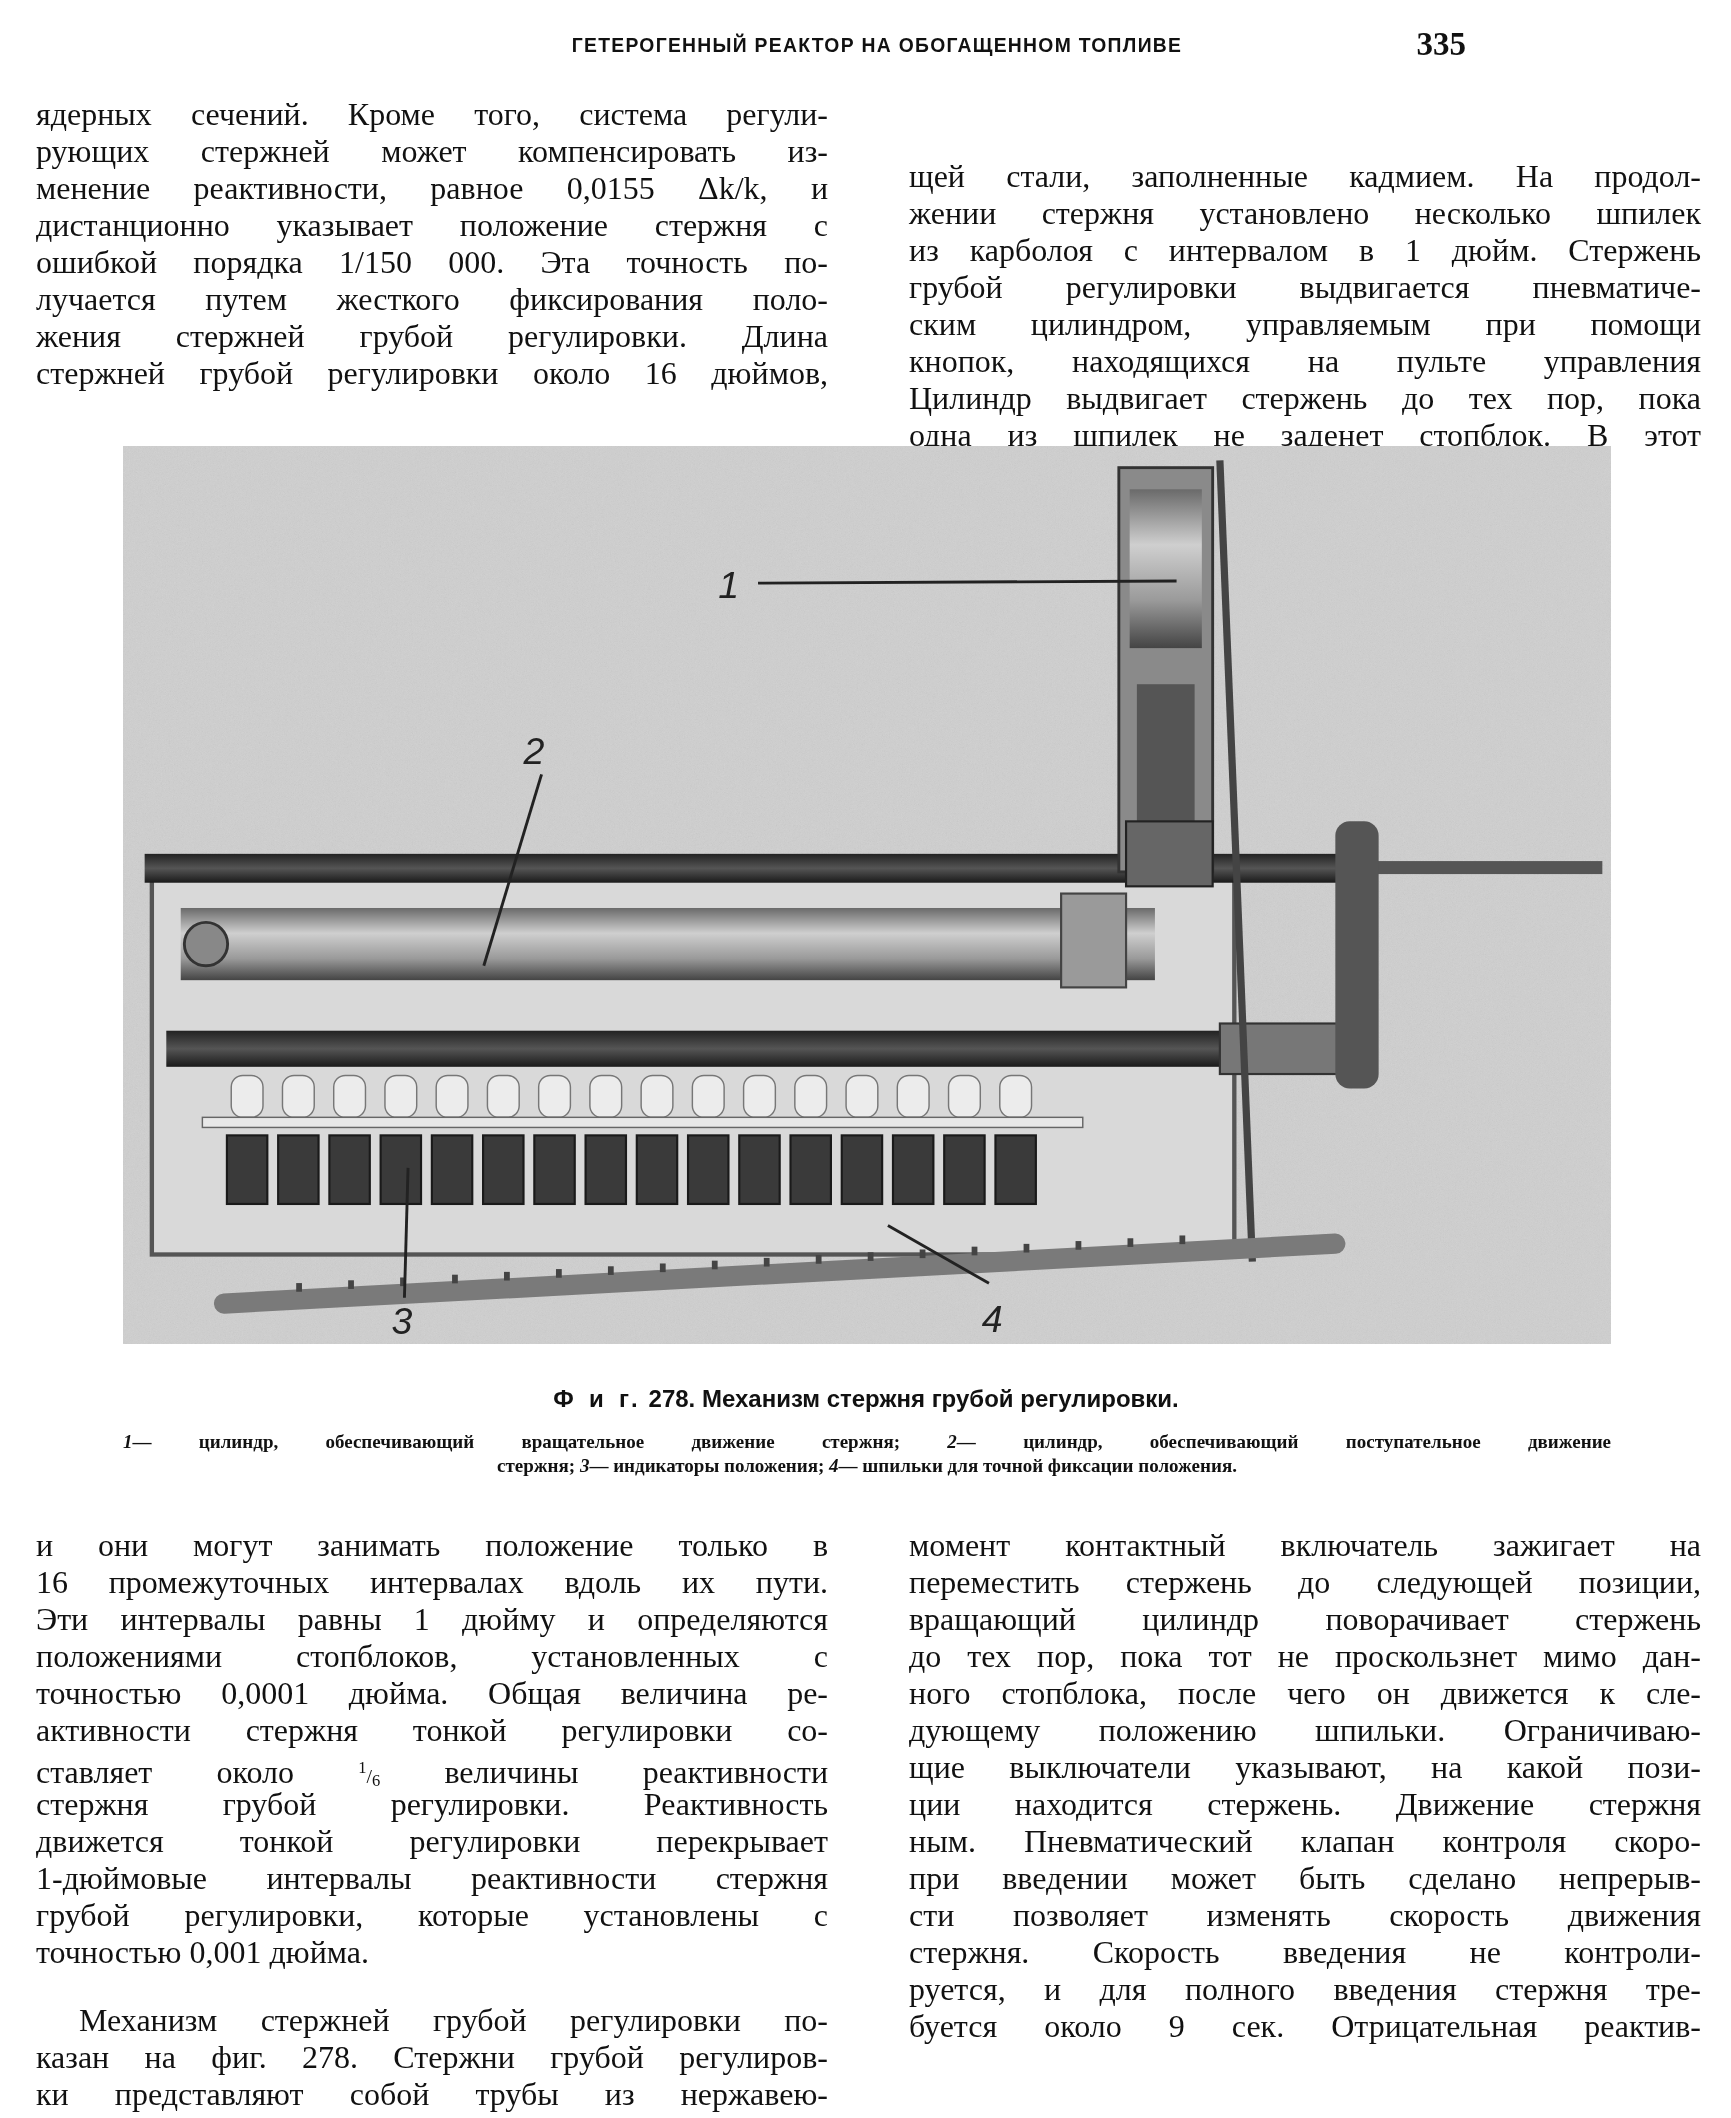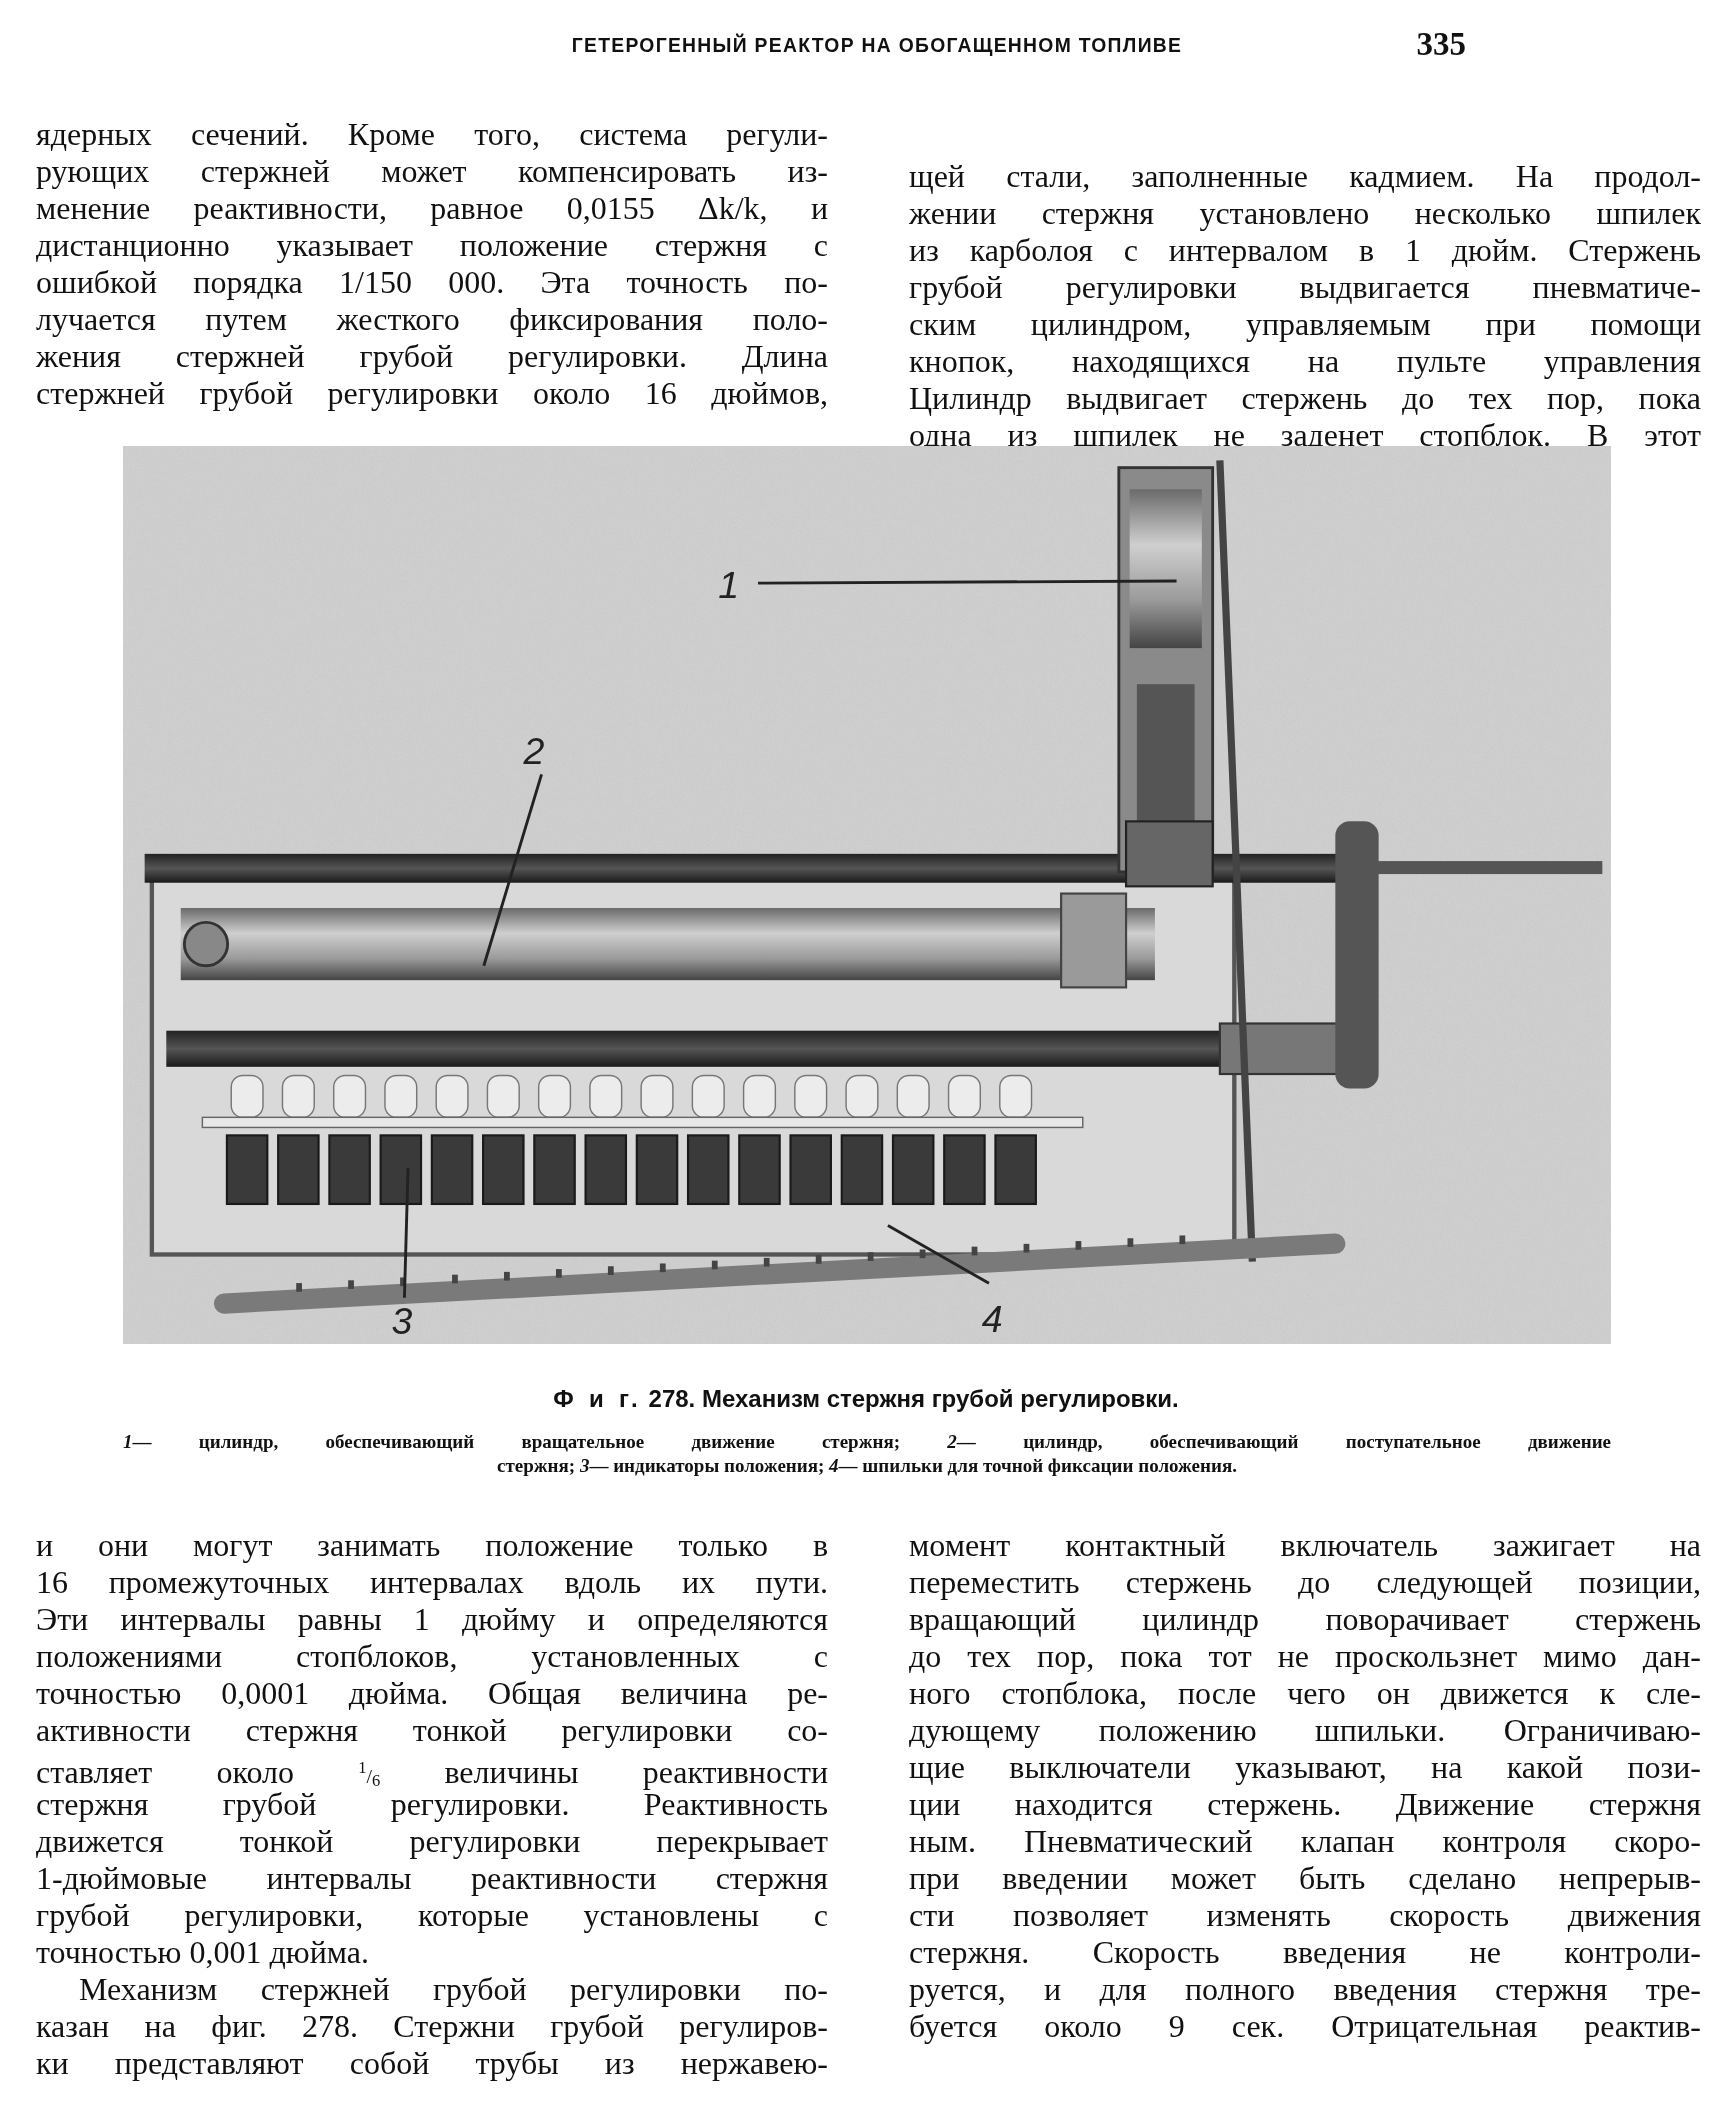--- a/index.html
+++ b/index.html
@@ -9,23 +9,23 @@
   .running-head { position: absolute; top: 26px; left: 0; width: 1496px; height: 43px; }
   .running-title { position: absolute; left: 462px; width: 830px; top: 7.2px; text-align: center;
       font-family: "Liberation Sans", "DejaVu Sans", sans-serif; font-weight: bold;
       font-size: 21px; letter-spacing: 1.4px; transform: scaleX(0.92); transform-origin: center; }
   .page-number { position: absolute; right: 30px; top: 0px; font-size: 33px; font-weight: bold; }
 
   .col { position: absolute; width: 792px; font-size: 32px; line-height: 37px;
          text-align: justify; }
   .col .line { display: block; white-space: nowrap; text-align: justify; text-align-last: justify; height: 37px; overflow: visible; }
   .col .line.last { text-align-last: left; }
-  .col .line.indent { padding-left: 43px; }
-
-  #col-top-left  { left: 36px;   top: 116px; }
+  .col .line.indent { padding-left: 43px; margin-top: 31px; }
+
+  #col-top-left  { left: 36px;   top: 96px; }
   #col-top-right { left: 909px; top: 110px; margin-top: 48px; }
   #col-bot-left  { left: 36px;   top: 1527px; }
   #col-bot-right { left: 909px; top: 1527px; }
 
   .figure { position: absolute; left: 123px; top: 446px; width: 1488px; height: 898px; }
   .figure svg { width: 100%; height: 100%; display: block; }
 
   .caption-title { position: absolute; left: 0; width: 1732px; top: 1385px; text-align: center;
       font-family: "Liberation Sans", "DejaVu Sans", sans-serif; font-weight: bold; font-size: 24px; }
   .caption-title .spaced { letter-spacing: 4.3px; }

